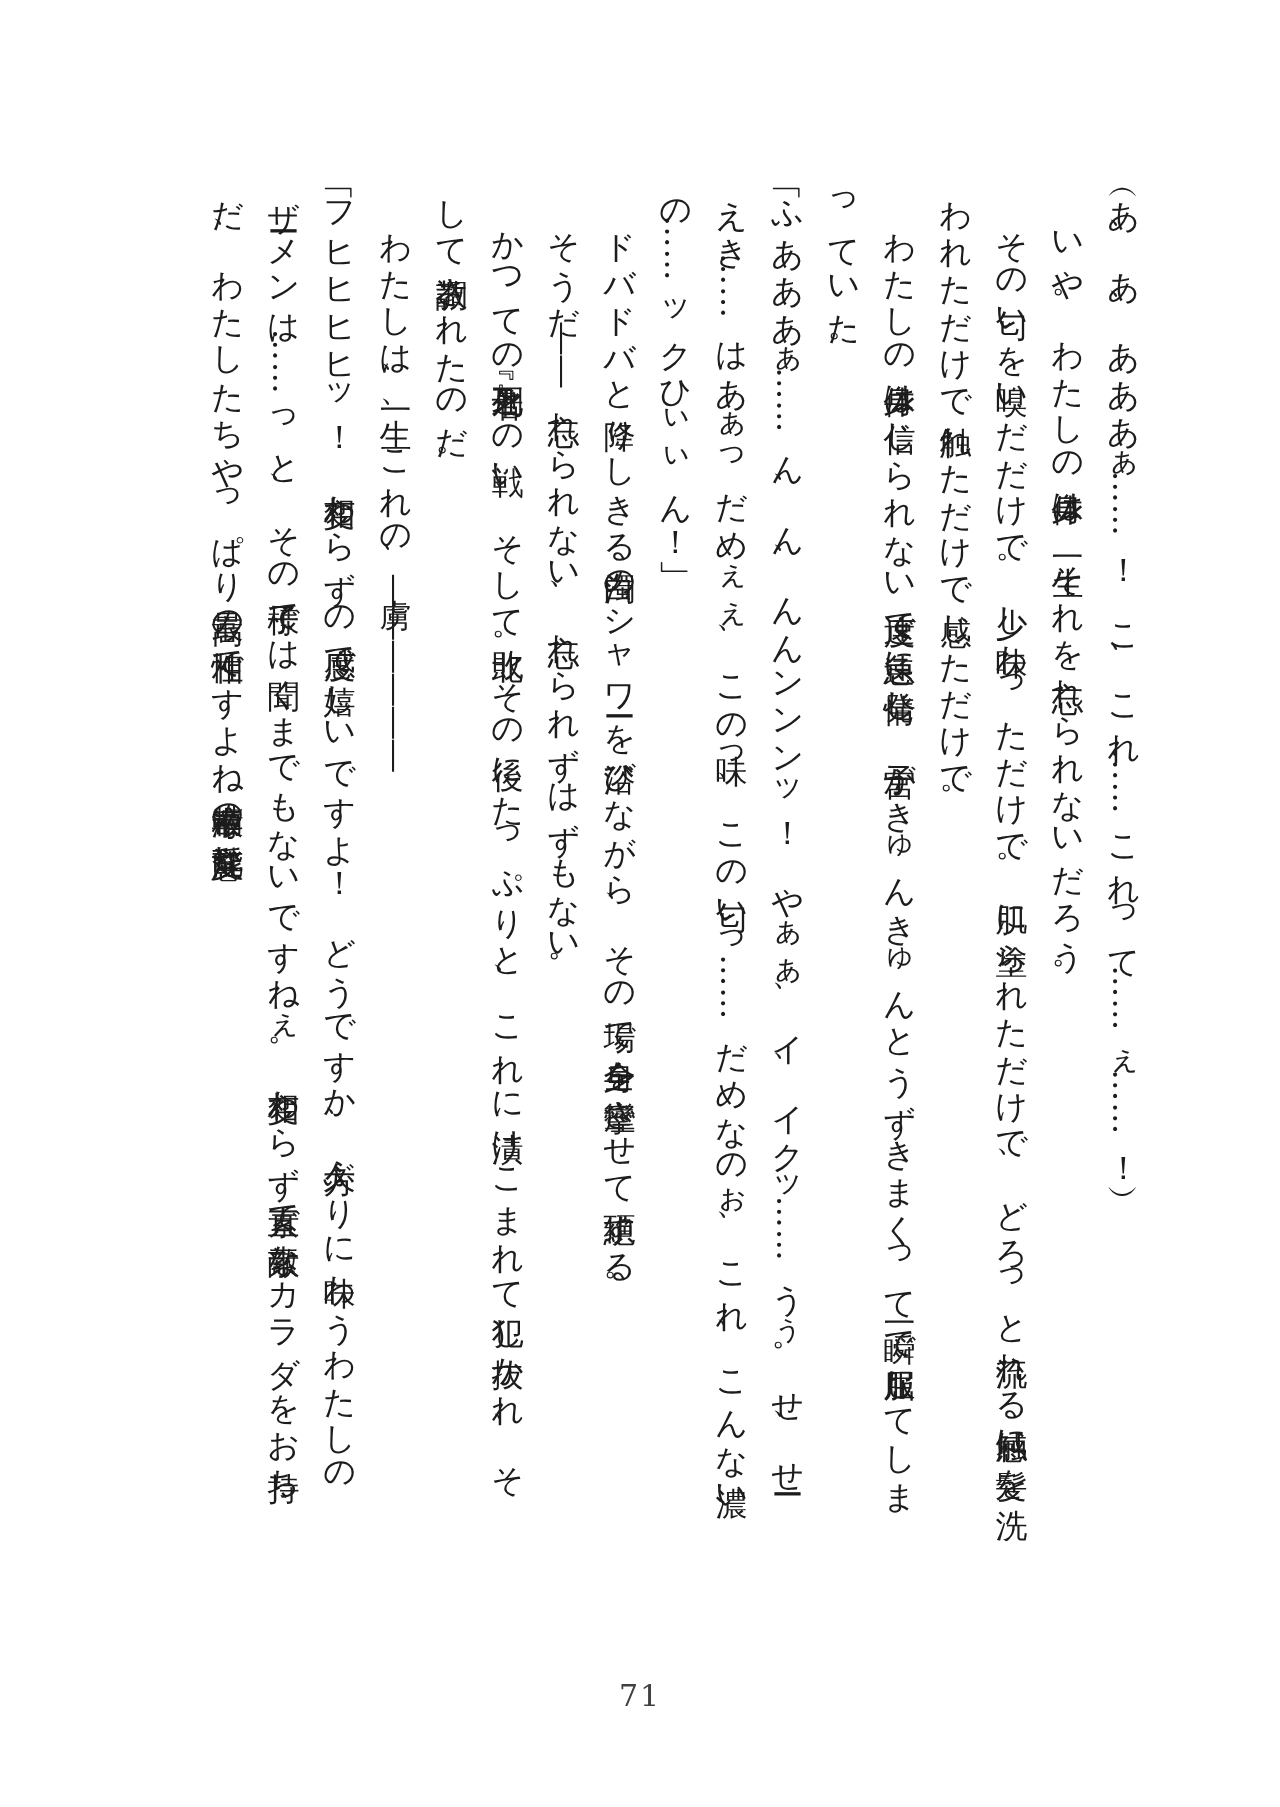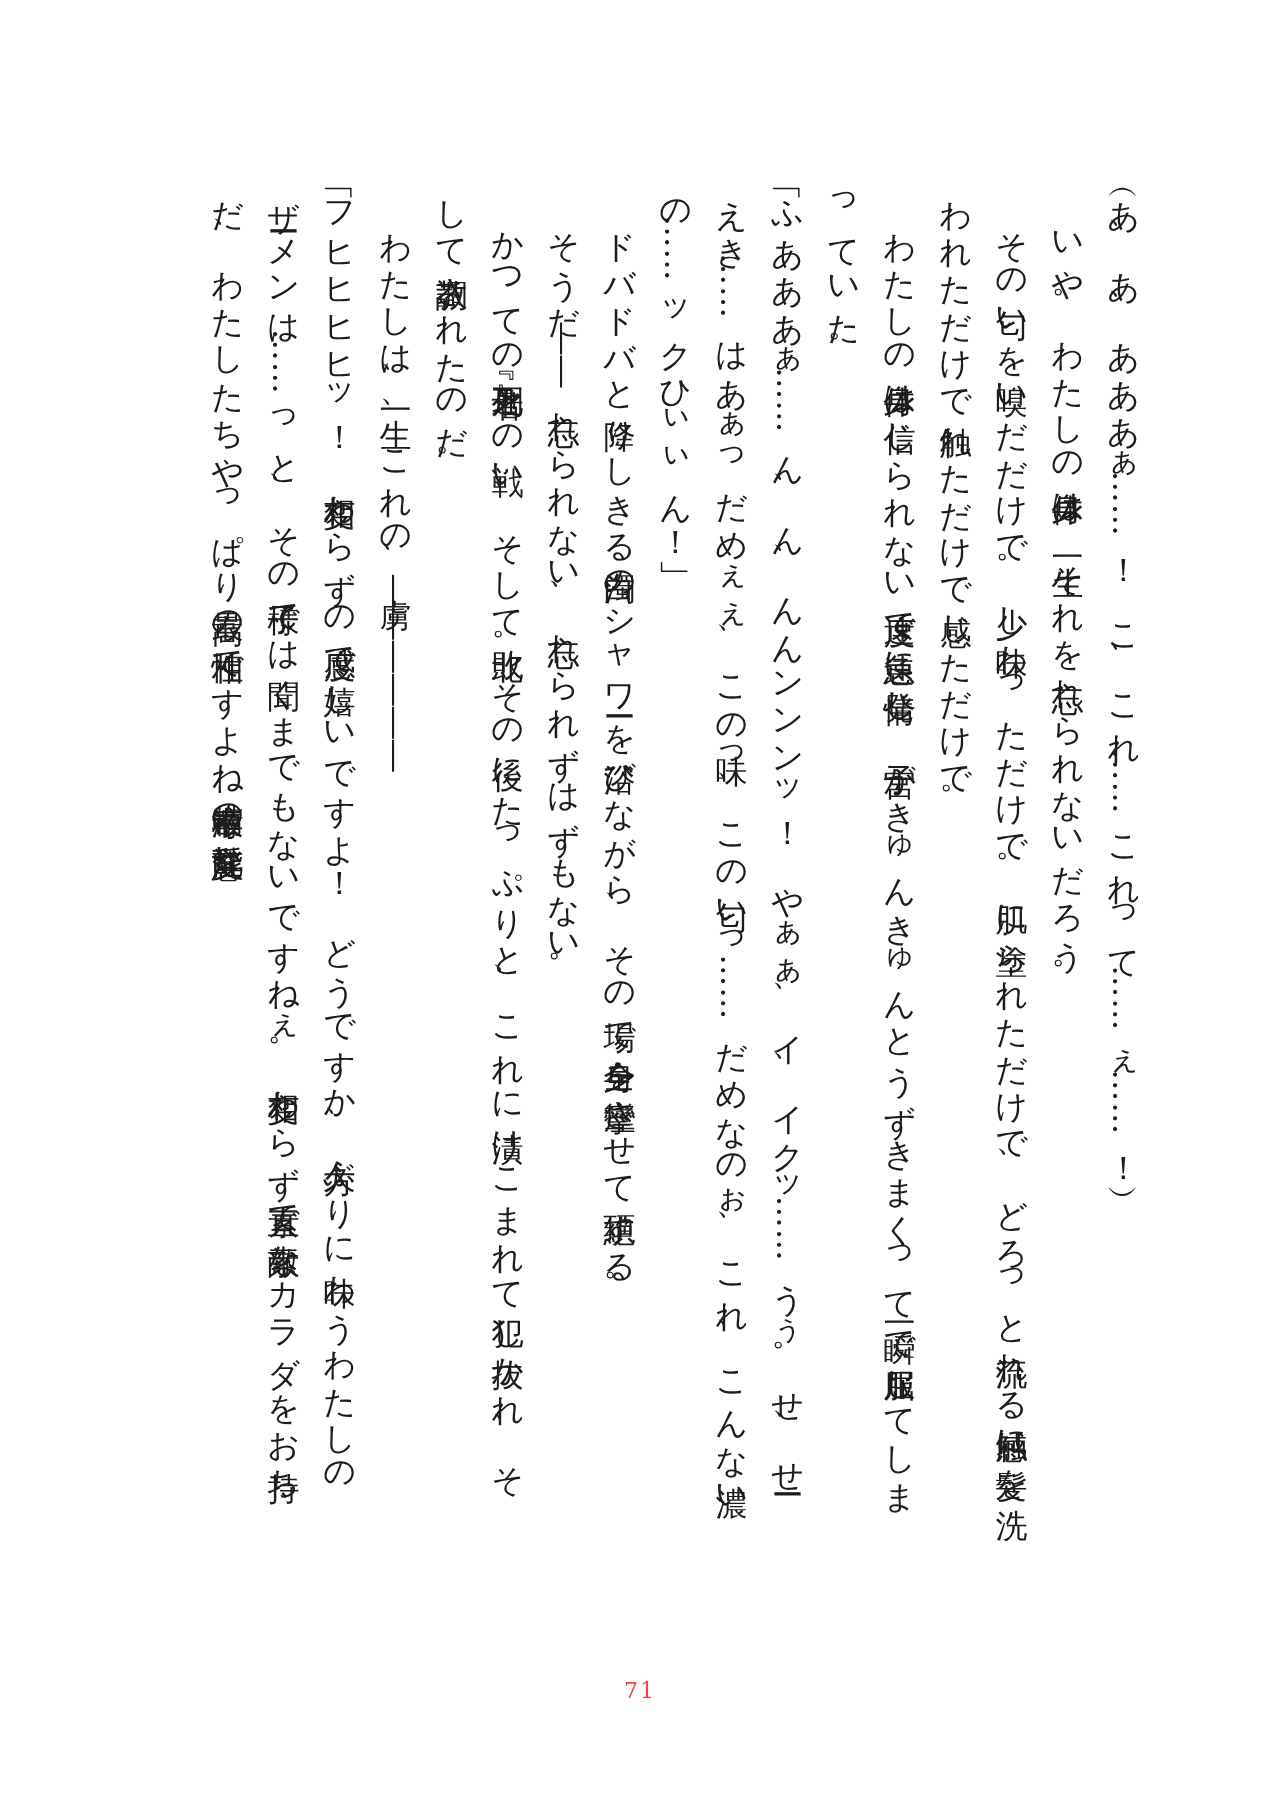--- a/index.html
+++ b/index.html
@@ -40,23 +40,23 @@
   }
   .text-block p.indented {
     text-indent: 1em;           
   }
   .page-number {
     position: absolute;
     top: 1678px;
     left: 0;
     width: 100%;
     text-align: center;
-    font-size: 22px;
+    font-size: 30px;
     letter-spacing: 2px;
-    color: #ef4444;
+    color: #404040;
   }
 </style>
 </head>
 <body>
 
 <div class="page">
 
   <main class="text-block" id="text-block">
       <p>（あ、あ、あああぁ……！　こ、これ……これって……ぇ……！）</p>
       <p class="indented">いや。わたしの身体は、一生それを忘れられないだろう。</p>

